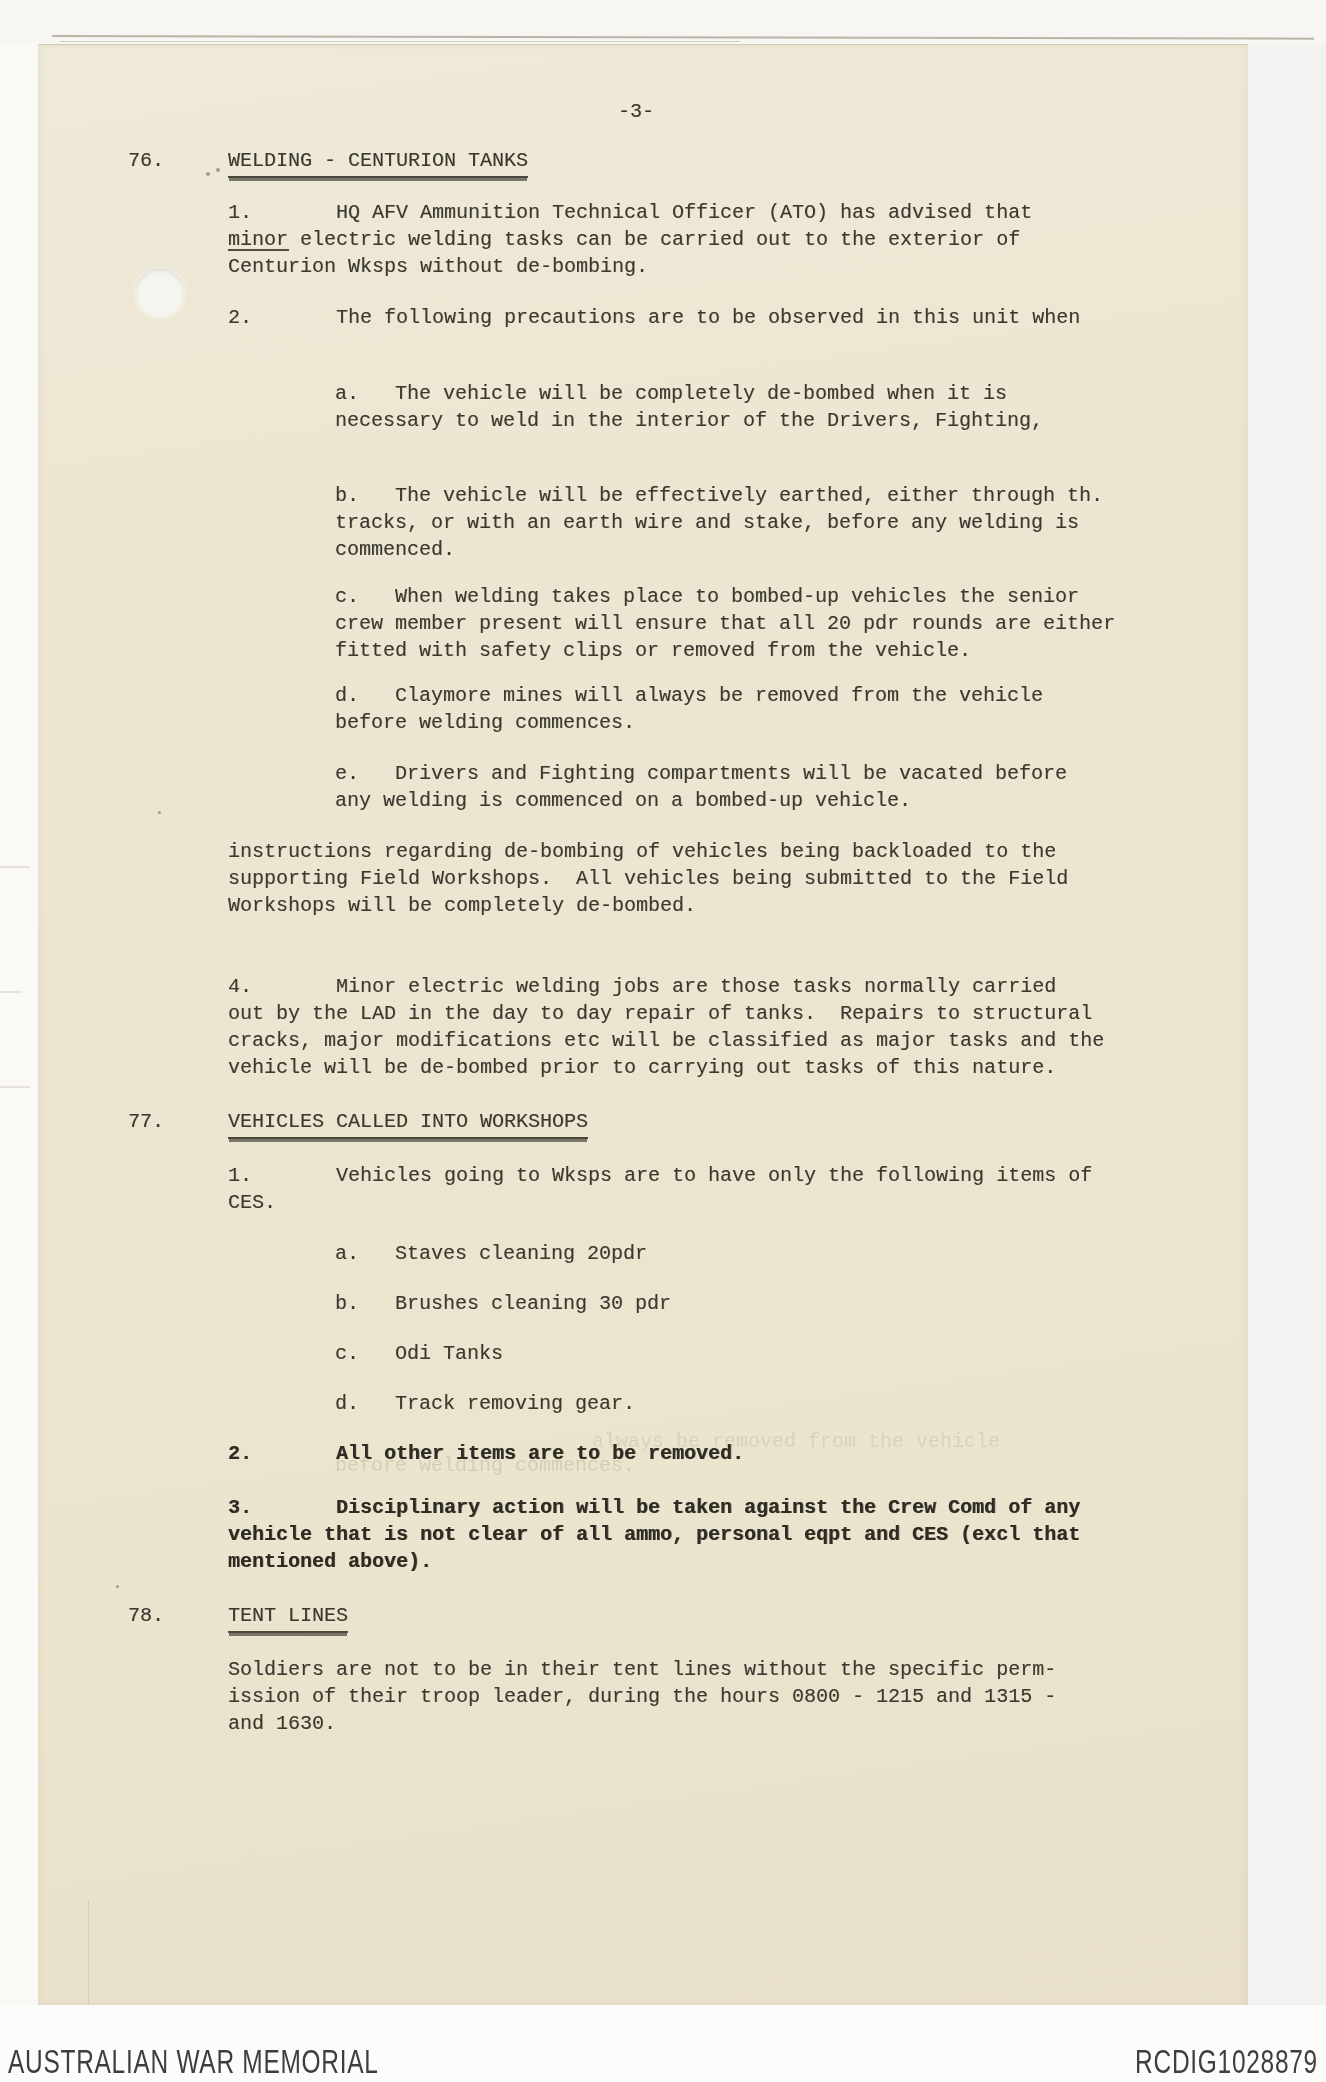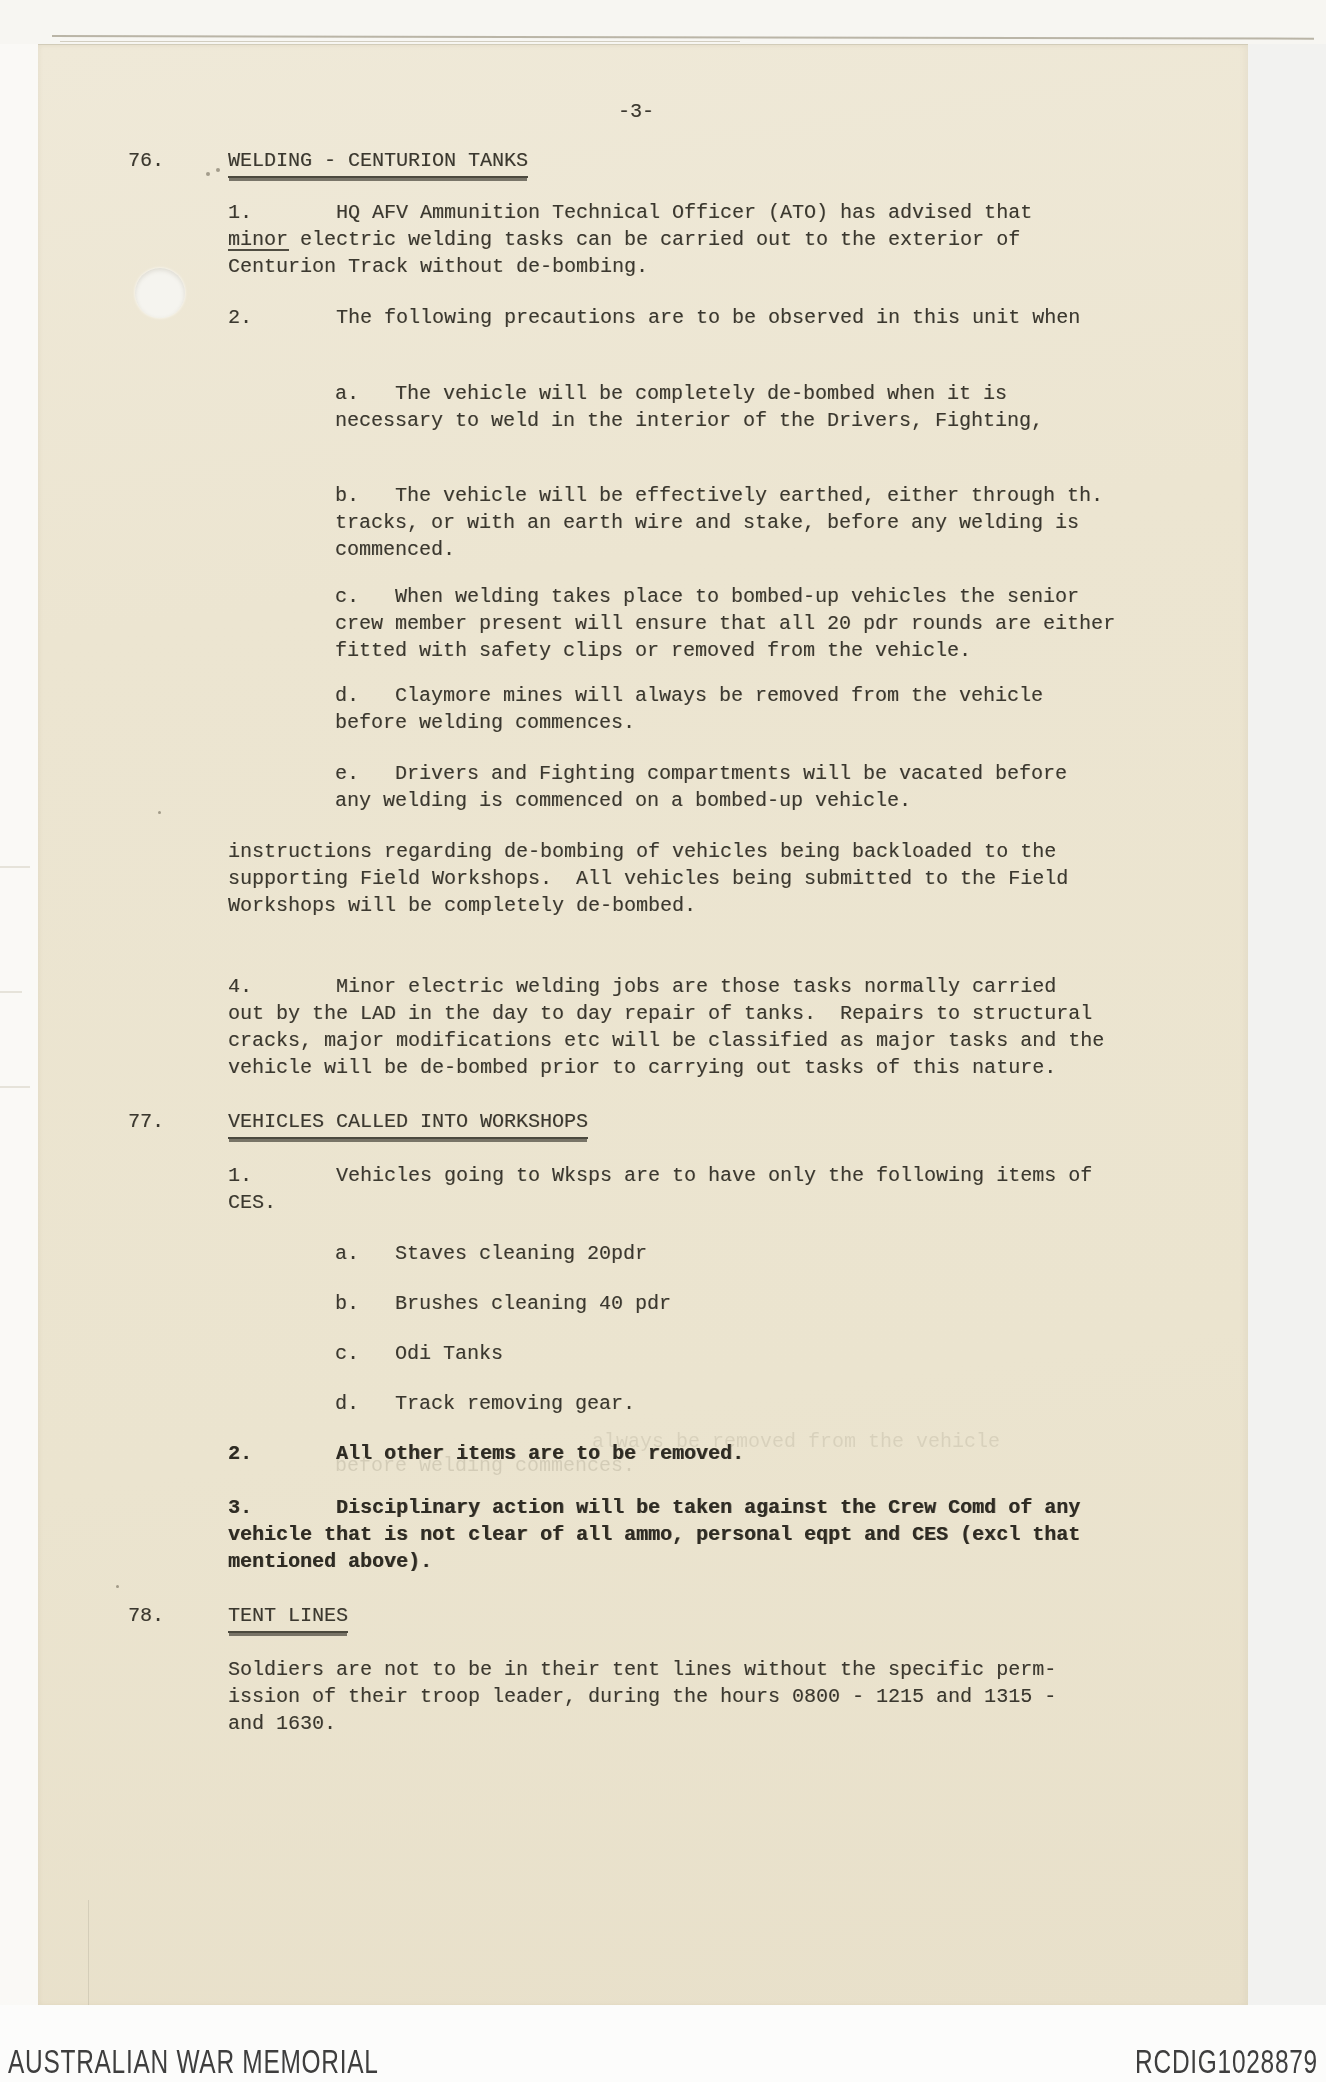--- a/index.html
+++ b/index.html
@@ -67,37 +67,37 @@
     <div class="speck" style="left:178px;top:123px;"></div>
     <div class="speck" style="left:120px;top:766px;width:3px;height:3px;"></div>
     <div class="speck" style="left:78px;top:1540px;width:3px;height:3px;"></div>
   </div>
 
   <div class="tw pagenum">-3-</div>
 
   <div class="tw secnum" style="top:147px;">76.</div>
   <div class="tw heading" style="top:147px;"><span class="hd">WELDING - CENTURION TANKS</span></div>
 
-  <div class="tw" style="left:228px;top:199px;"><div class="tline">1.       HQ AFV Ammunition Technical Officer (ATO) has advised that</div><div class="tline">minor electric welding tasks can be carried out to the exterior of</div><div class="tline">Centurion Track without de-bombing.</div></div>
+  <div class="tw" style="left:228px;top:199px;"><div class="tline">1.       HQ AFV Ammunition Technical Officer (ATO) has advised that</div><div class="tline">minor electric welding tasks can be carried out to the exterior of</div><div class="tline">Centurion Wksps without de-bombing.</div></div>
   <div class="u-minor"></div>
   <div class="tw" style="left:228px;top:304px;"><div class="tline">2.       The following precautions are to be observed in this unit when</div></div>
   <div class="tw" style="left:335px;top:380px;"><div class="tline">a.   The vehicle will be completely de-bombed when it is</div><div class="tline">necessary to weld in the interior of the Drivers, Fighting,</div></div>
   <div class="tw" style="left:335px;top:482px;"><div class="tline">b.   The vehicle will be effectively earthed, either through th.</div><div class="tline">tracks, or with an earth wire and stake, before any welding is</div><div class="tline">commenced.</div></div>
   <div class="tw" style="left:335px;top:583px;"><div class="tline">c.   When welding takes place to bombed-up vehicles the senior</div><div class="tline">crew member present will ensure that all 20 pdr rounds are either</div><div class="tline">fitted with safety clips or removed from the vehicle.</div></div>
   <div class="tw" style="left:335px;top:682px;"><div class="tline">d.   Claymore mines will always be removed from the vehicle</div><div class="tline">before welding commences.</div></div>
   <div class="tw" style="left:335px;top:760px;"><div class="tline">e.   Drivers and Fighting compartments will be vacated before</div><div class="tline">any welding is commenced on a bombed-up vehicle.</div></div>
   <div class="tw" style="left:228px;top:838px;"><div class="tline">instructions regarding de-bombing of vehicles being backloaded to the</div><div class="tline">supporting Field Workshops.  All vehicles being submitted to the Field</div><div class="tline">Workshops will be completely de-bombed.</div></div>
   <div class="tw" style="left:228px;top:973px;"><div class="tline">4.       Minor electric welding jobs are those tasks normally carried</div><div class="tline">out by the LAD in the day to day repair of tanks.  Repairs to structural</div><div class="tline">cracks, major modifications etc will be classified as major tasks and the</div><div class="tline">vehicle will be de-bombed prior to carrying out tasks of this nature.</div></div>
 
   <div class="tw secnum" style="top:1108px;">77.</div>
   <div class="tw heading" style="top:1108px;"><span class="hd">VEHICLES CALLED INTO WORKSHOPS</span></div>
 
   <div class="tw" style="left:228px;top:1162px;"><div class="tline">1.       Vehicles going to Wksps are to have only the following items of</div><div class="tline">CES.</div></div>
   <div class="tw" style="left:335px;top:1240px;"><div class="tline">a.   Staves cleaning 20pdr</div></div>
-  <div class="tw" style="left:335px;top:1290px;"><div class="tline">b.   Brushes cleaning 40 pdr</div></div>
+  <div class="tw" style="left:335px;top:1290px;"><div class="tline">b.   Brushes cleaning 30 pdr</div></div>
   <div class="tw" style="left:335px;top:1340px;"><div class="tline">c.   Odi Tanks</div></div>
   <div class="tw" style="left:335px;top:1390px;"><div class="tline">d.   Track removing gear.</div></div>
 
   <div class="ghost g1">always be removed from the vehicle</div>
   <div class="ghost g2">before welding commences.</div>
 
   <div class="tw twbold" style="left:228px;top:1440px;"><div class="tline">2.       All other items are to be removed.</div></div>
   <div class="tw twbold" style="left:228px;top:1494px;"><div class="tline">3.       Disciplinary action will be taken against the Crew Comd of any</div><div class="tline">vehicle that is not clear of all ammo, personal eqpt and CES (excl that</div><div class="tline">mentioned above).</div></div>
 
   <div class="tw secnum" style="top:1602px;">78.</div>

